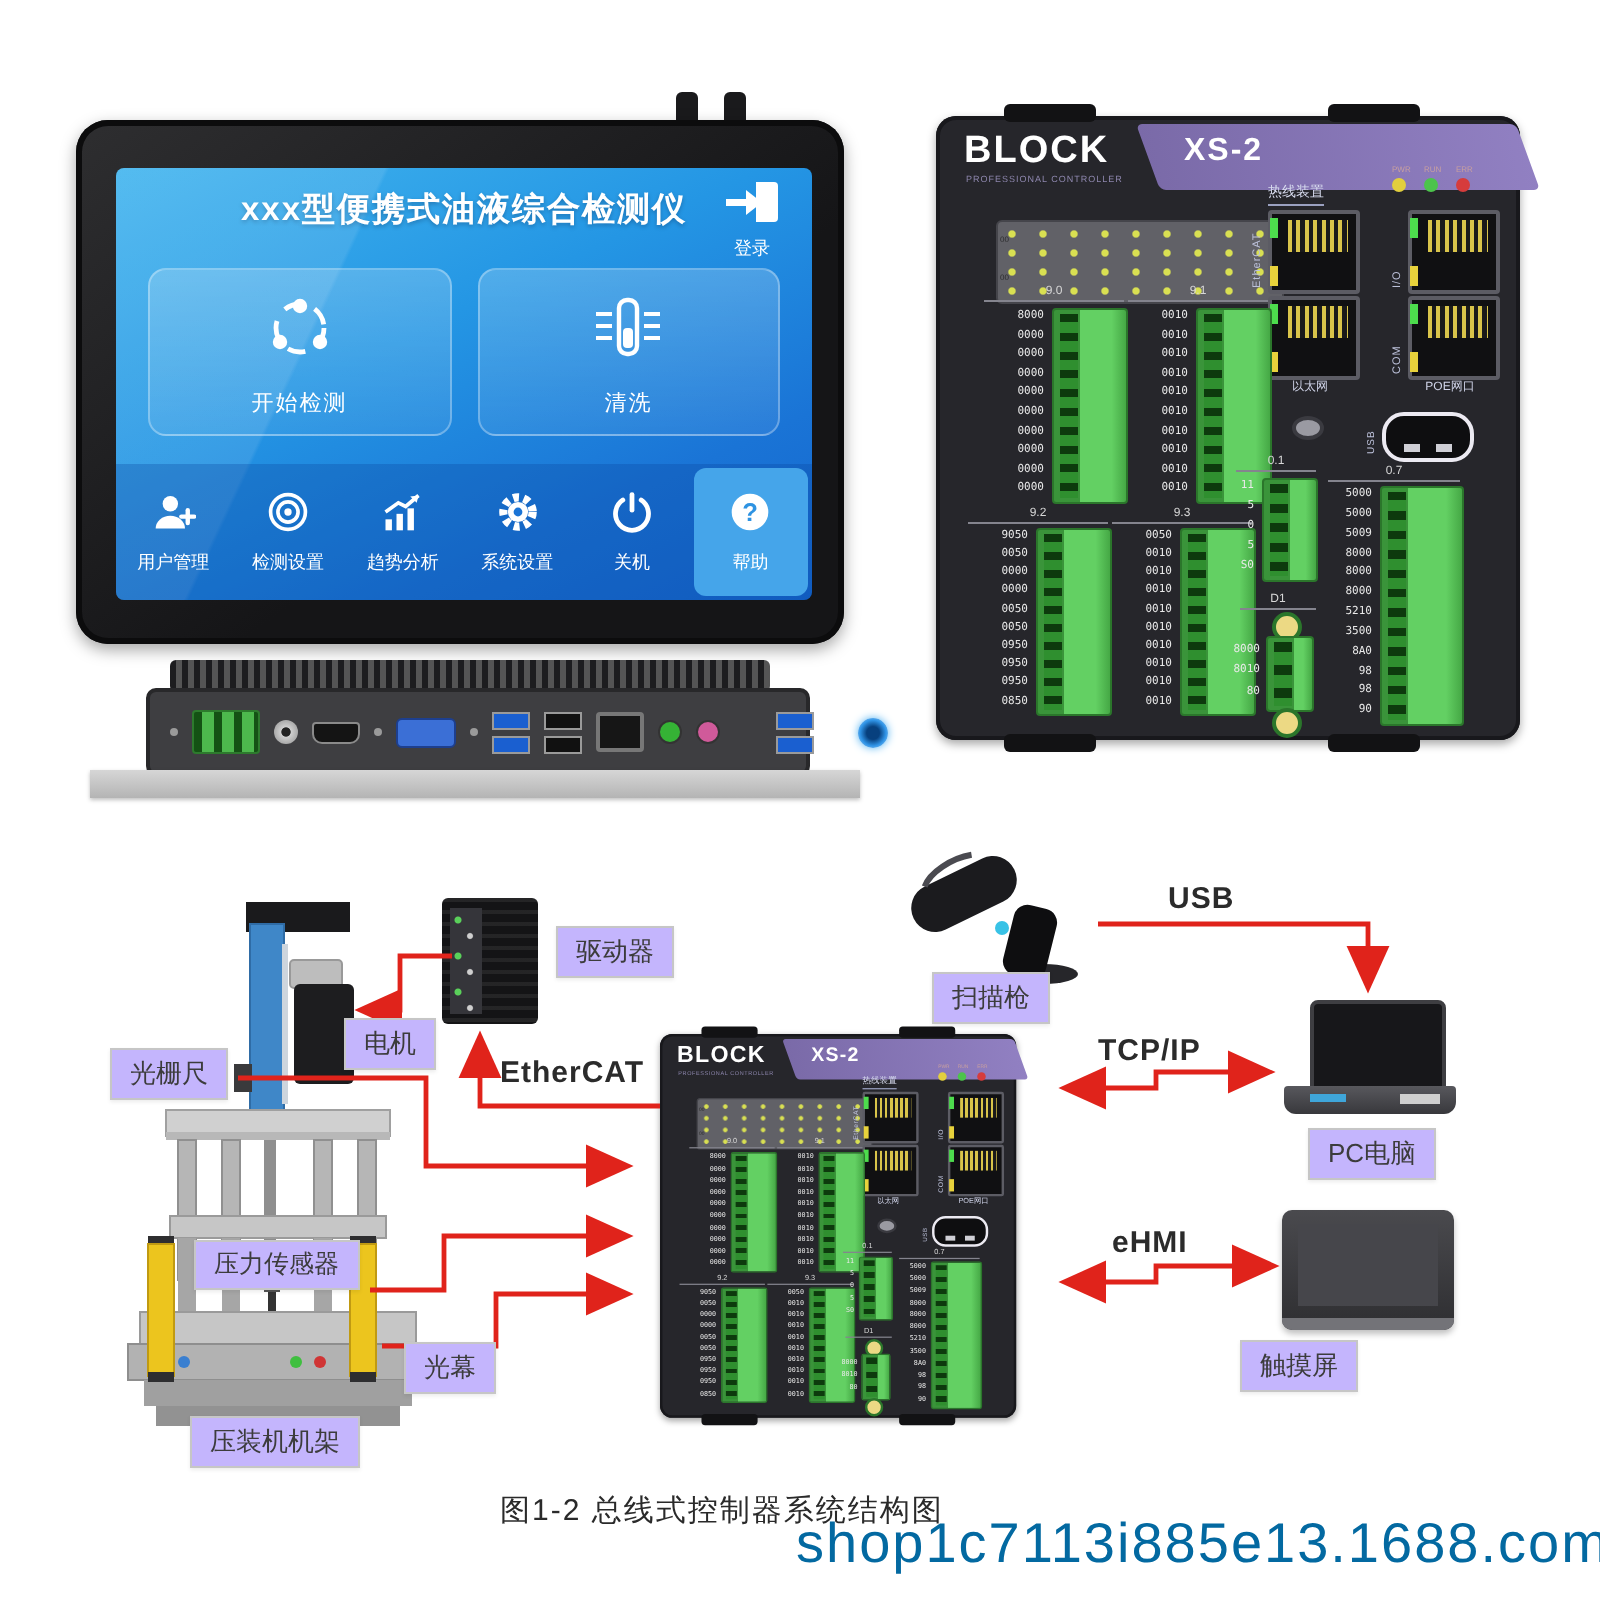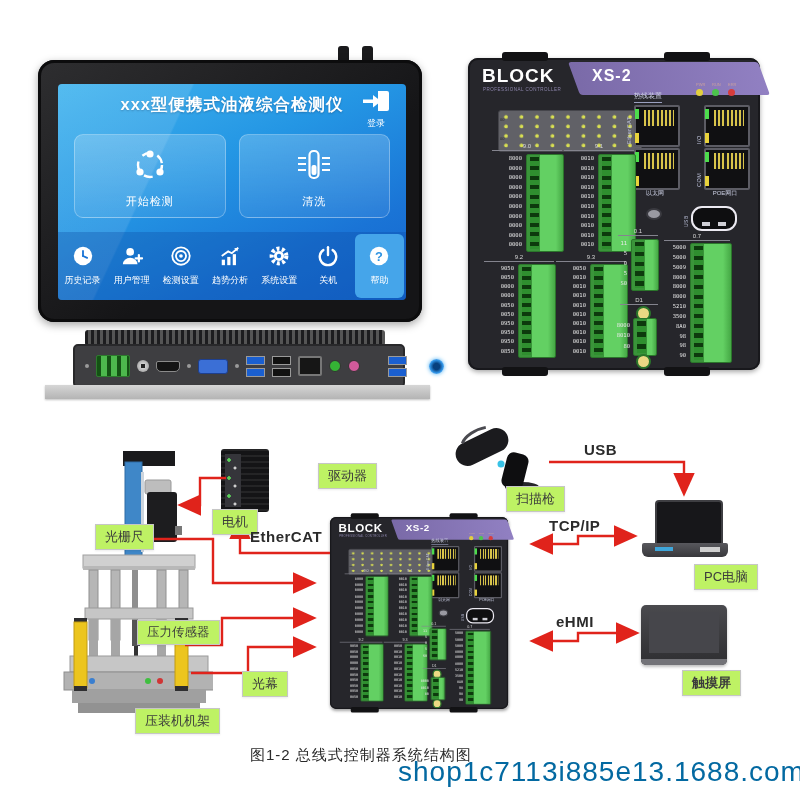--- a/index.html
+++ b/index.html
@@ -84,22 +84,22 @@
     background:repeating-linear-gradient(180deg,#0d3a0d 0 var(--slot,4px),#2f8f2f var(--slot,4px) var(--pitch,9.4px));}
   .tscrew{position:absolute;width:11px;height:11px;border-radius:50%;background:#ecd984;border:2px solid #2b762b;}
   .usbport{position:absolute;left:223px;top:148px;width:42px;height:21px;background:#0e0e10;
     border:2.5px solid #eceaf2;border-radius:11px;}
   .usbport::before{content:"";position:absolute;left:9px;bottom:3px;width:8px;height:4px;background:#cfcfd6;}
   .usbport::after{content:"";position:absolute;right:9px;bottom:3px;width:8px;height:4px;background:#cfcfd6;}
   .ovalbtn{position:absolute;left:178px;top:150px;width:12px;height:8px;border-radius:50%;
     background:#9a9aa2;border:2px solid #3a3a40;}
 
   
-  .dlabel{position:absolute;background:#bef264;border:1px solid #c6c6c6;box-shadow:0 1px 2px rgba(0,0,0,.08);
-    color:#3c3c3c;font-size:13px;padding:3px 9px;white-space:nowrap;z-index:6;margin-left:40px;}
+  .dlabel{position:absolute;background:#c4b5fd;border:1px solid #c6c6c6;box-shadow:0 1px 2px rgba(0,0,0,.08);
+    color:#3c3c3c;font-size:13px;padding:3px 9px;white-space:nowrap;z-index:6;}
   .conlbl{position:absolute;color:#2b2b2b;font-size:15px;font-weight:600;z-index:6;letter-spacing:.5px;}
   #overlay{position:absolute;left:0;top:0;z-index:5;pointer-events:none;}
   #plc-slot{position:absolute;left:330px;top:517px;transform:scale(0.61,0.615);transform-origin:0 0;z-index:2;}
   .drv{left:221px;top:449px;width:48px;height:63px;background:#141416;border-radius:3px;z-index:2;
     background-image:repeating-linear-gradient(180deg,rgba(255,255,255,.07) 0 2px,rgba(0,0,0,0) 2px 6px);}
   .drv::before{content:"";position:absolute;left:4px;top:5px;width:16px;bottom:5px;background:#35353a;
     background-image:radial-gradient(circle at 4px 6px,#5ad05a 1.5px,rgba(0,0,0,0) 2px),
       radial-gradient(circle at 10px 14px,#cfcfcf 1.2px,rgba(0,0,0,0) 1.8px);background-size:16px 18px;}
   .laptop-screen{left:655px;top:500px;width:64px;height:45px;background:#17171a;border:2px solid #3e3e42;
     border-radius:4px 4px 0 0;z-index:2;}
@@ -162,30 +162,20 @@
                   <line x1="27" y1="16" x2="35" y2="16"></line>
                   <line x1="27" y1="22" x2="35" y2="22"></line>
                 </g>
               </svg>
           </span>
           <div class="lbl">清洗</div>
         </div>
       </div>
 
       <div class="abs navbar">
-        <div class="navitem">
-          <span><svg width="22" height="22" viewBox="0 0 24 24">
-                <circle cx="12" cy="12" r="10" fill="#fff"></circle>
-                <g stroke="#1a74d6" stroke-width="2" stroke-linecap="round">
-                  <line x1="12" y1="12" x2="12" y2="6.5"></line>
-                  <line x1="12" y1="12" x2="16.5" y2="14"></line>
-                </g>
-              </svg></span>
-          <div class="lbl">历史记录</div>
-        </div>
         <div class="navitem">
           <span><svg width="22" height="22" viewBox="0 0 24 24">
                 <circle cx="10" cy="7.5" r="4.2" fill="#fff"></circle>
                 <path d="M2,21 a8,7 0 0 1 16,0 z" fill="#fff"></path>
                 <g stroke="#fff" stroke-width="2.4" stroke-linecap="round">
                   <line x1="19.5" y1="11" x2="19.5" y2="18"></line>
                   <line x1="16" y1="14.5" x2="23" y2="14.5"></line>
                 </g>
               </svg></span>
           <div class="lbl">用户管理</div>
@@ -655,21 +645,21 @@
   </svg>
 
   <div class="dlabel" style="left:55px;top:524px;">光栅尺</div>
   <div class="dlabel" style="left:172px;top:509px;">电机</div>
   <div class="dlabel" style="left:278px;top:463px;">驱动器</div>
   <div class="dlabel" style="left:97px;top:620px;font-size:12.5px;">压力传感器</div>
   <div class="dlabel" style="left:202px;top:671px;">光幕</div>
   <div class="dlabel" style="left:95px;top:708px;">压装机机架</div>
   <div class="dlabel" style="left:466px;top:486px;">扫描枪</div>
   <div class="dlabel" style="left:654px;top:564px;">PC电脑</div>
-  <div class="dlabel" style="left:642px;top:670px;font-weight:bold;">触摸屏</div>
+  <div class="dlabel" style="left:620px;top:670px;">触摸屏</div>
 
   <div class="conlbl" style="left:250px;top:528px;">EtherCAT</div>
   <div class="conlbl" style="left:584px;top:441px;">USB</div>
   <div class="conlbl" style="left:549px;top:517px;">TCP/IP</div>
   <div class="conlbl" style="left:556px;top:613px;">eHMI</div>
 
   <div class="abs caption">图1-2  总线式控制器系统结构图</div>
   <div class="abs wm2">shop1c7113i885e13.1688.com</div>
 </div>
 

